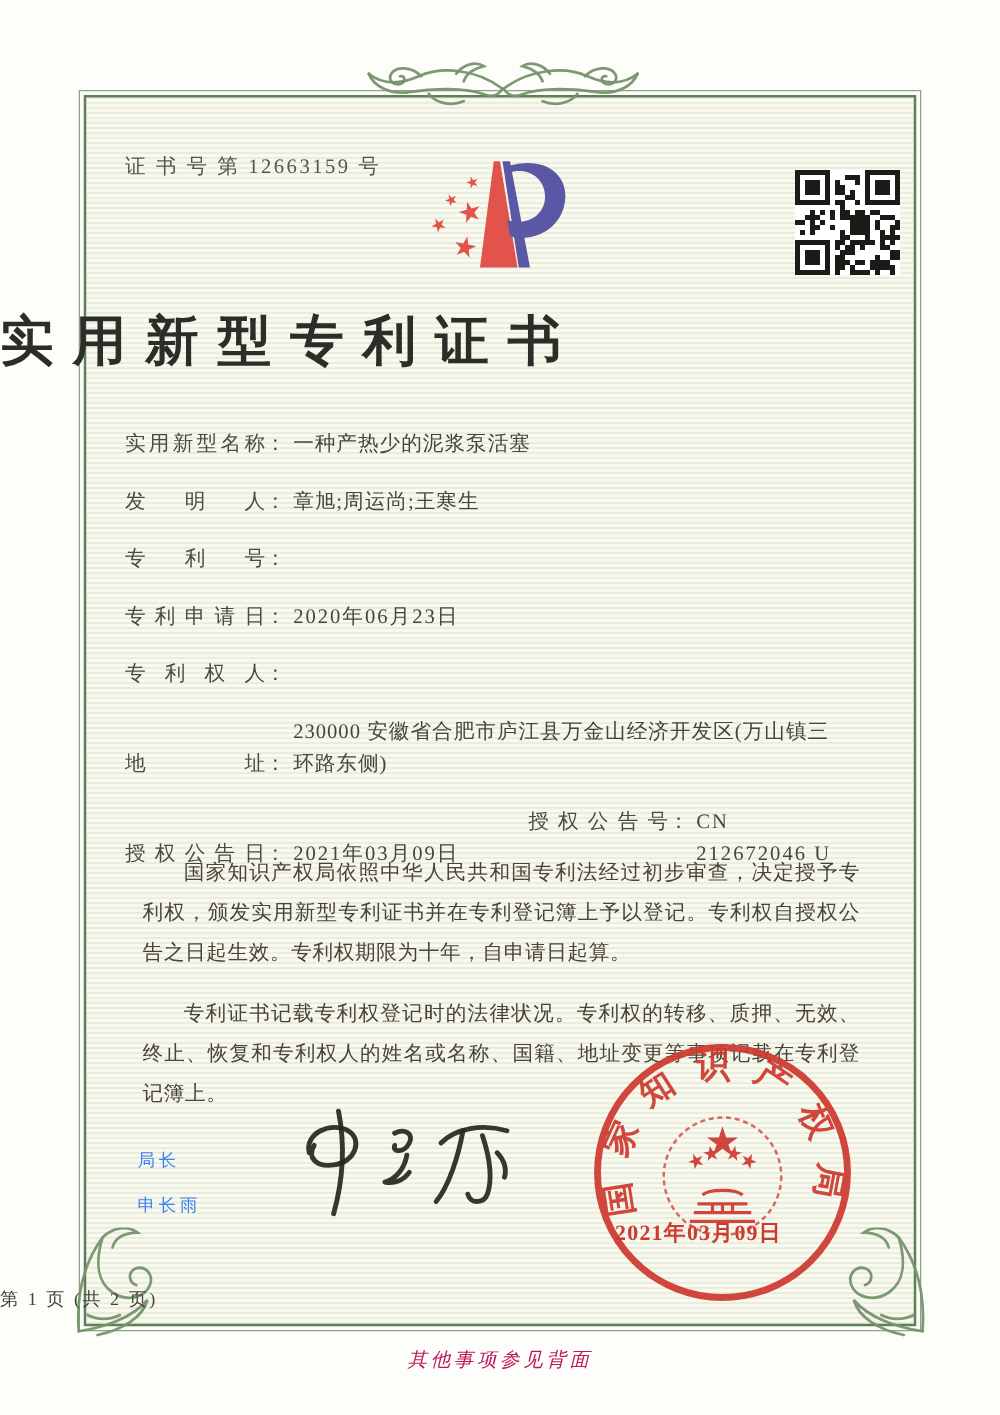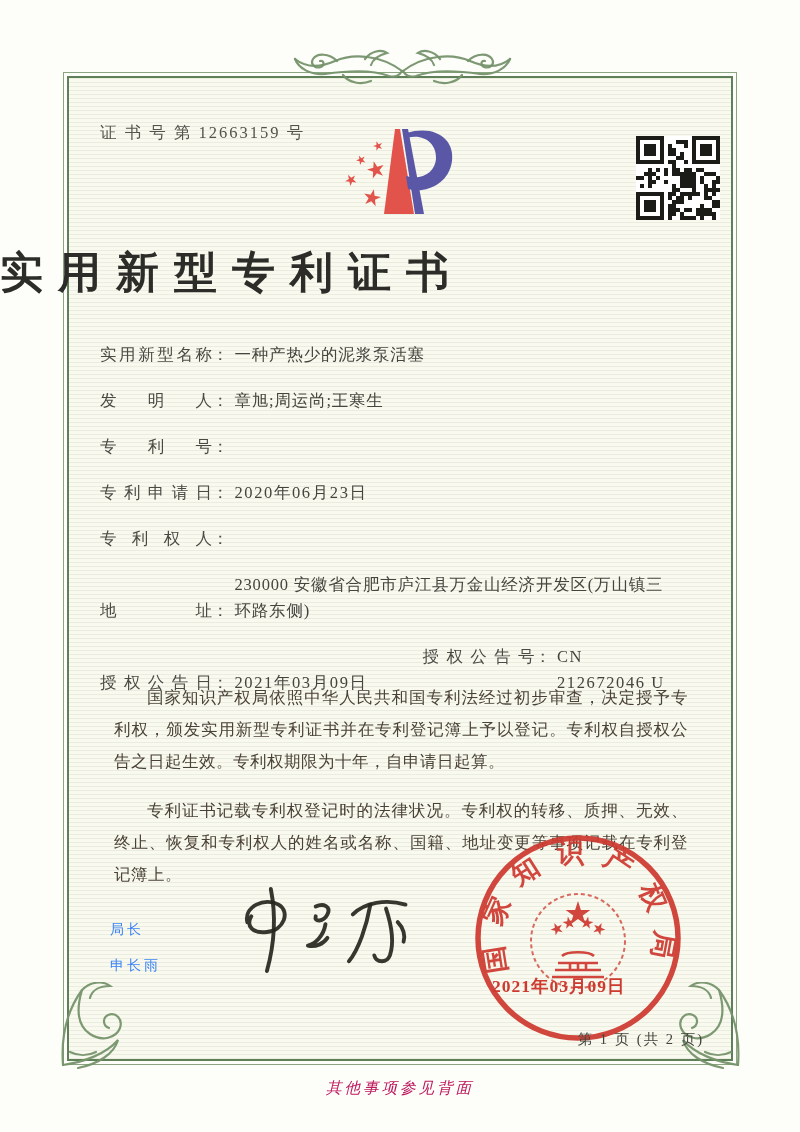--- a/index.html
+++ b/index.html
@@ -42,22 +42,22 @@
     line-height:1.95;color:#4b4237;text-align:justify;}
   .paras p{margin:16px;text-indent:2em;letter-spacing:.5px;}
   
   .signer{position:absolute;left:110px;top:912px;font-size:14px;color:#3b82f6;line-height:36px;letter-spacing:3px;}
   .signature{position:absolute;left:222px;top:880px;}
   .signature path{stroke:#26261e;stroke-width:4;fill:none;stroke-linecap:round;stroke-linejoin:round;opacity:.92;}
   .seal{position:absolute;left:472px;top:832px;opacity:.93;}
   .seal-date{position:absolute;left:492px;top:974px;font-size:17.5px;font-weight:600;
     color:#ce3a30;letter-spacing:1px;z-index:5;}
   
-  .page-info{position:absolute;left:0;top:1030px;width:672px;text-align:right;
-    font-size:14.5px;color:#44443e;letter-spacing:2px;padding-left:32px;}
+  .page-info{position:absolute;left:0;top:1030px;width:672px;text-align:left;
+    font-size:14.5px;color:#44443e;letter-spacing:2px;}
   .back-note{position:absolute;left:0;top:1078px;width:800px;text-align:center;
     font-size:15.5px;color:#be185d;letter-spacing:3px;font-style:italic;}
 </style>
 </head>
 <body>
 
 <div class="frame">
   <div class="frame-inner"></div>
 </div>
 

